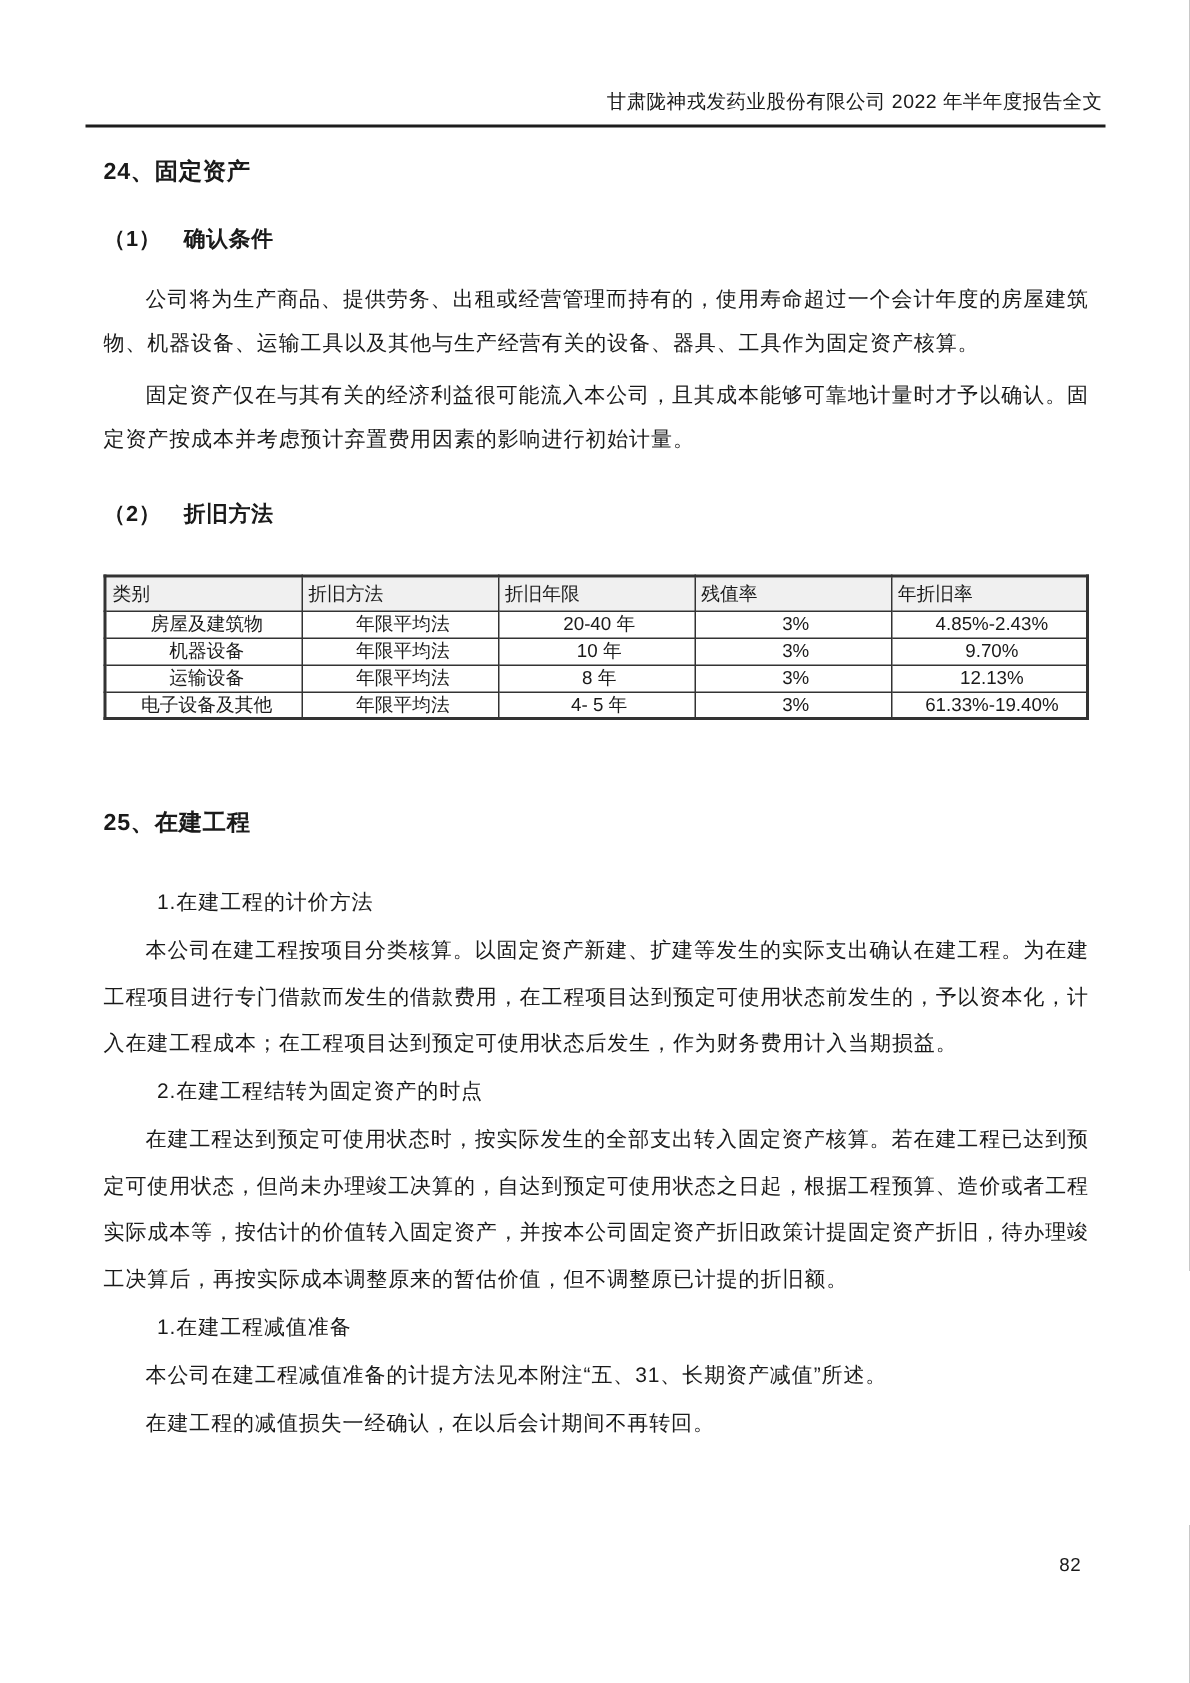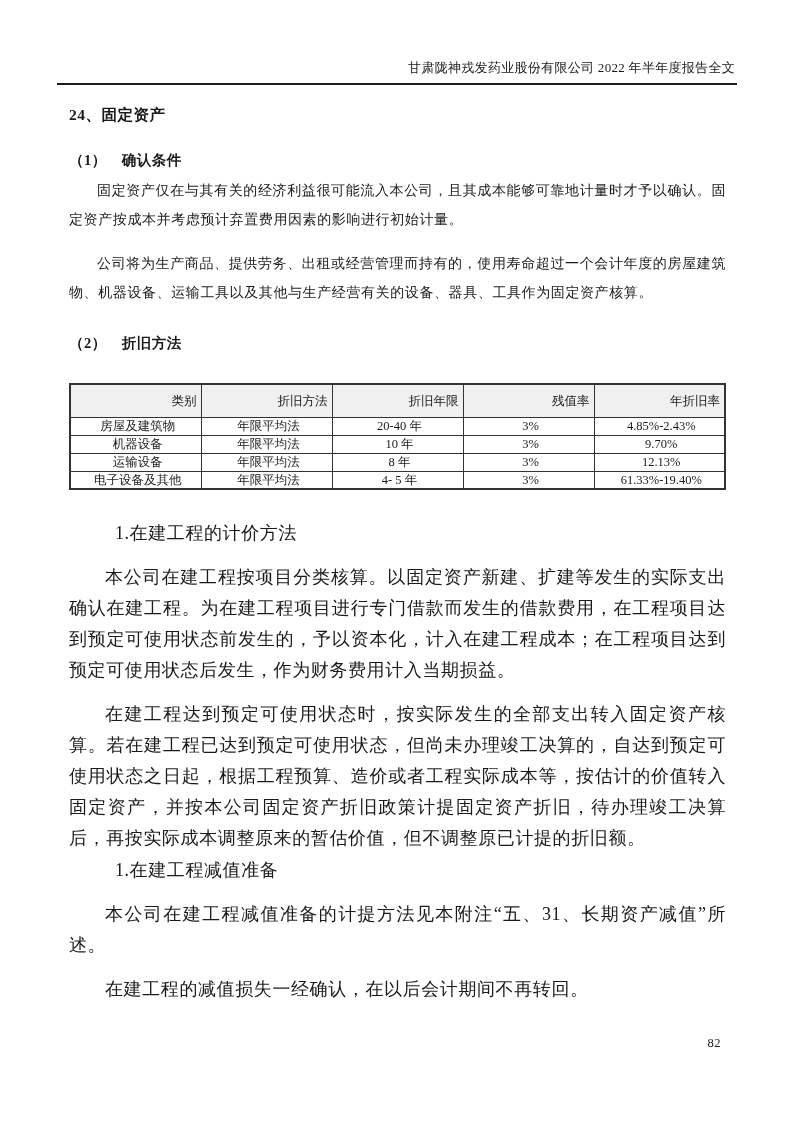--- a/index.html
+++ b/index.html
@@ -3,21 +3,21 @@
 <meta charset="utf-8">
 <style>
   * { margin: 0; padding: 0; box-sizing: border-box; }
   html, body { background: #9e9e9e; }
   .page {
     position: relative;
     width: 793px;
     height: 1122px;
     margin: 0 auto;
     background: #ffffff;
-    font-family: Liberation Serif, serif;
+    font-family: Liberation Sans, sans-serif;
     color: #1a1a1a;
     overflow: hidden;
   }
   .page-inner {
     padding: 57px 56px 0 57px;
   }
   .doc-header {
     text-align: right;
     font-size: 13px;
     letter-spacing: 0.3px;
@@ -61,45 +61,45 @@
   .dep-table th, .dep-table td {
     border: 1px solid #333333;
     line-height: 1;
     overflow: hidden;
     white-space: nowrap;
   }
   .dep-table { border: 2px solid #333333; }
   .dep-table th {
     background: #f0f0f0;
     font-weight: normal;
-    text-align: right;
-    height: 33px;
+    text-align: left;
+    height: 23px;
     padding: 2px 4px;
   }
   .dep-table td {
     height: 18px;
     text-align: center;
     padding: 1px 4px 1px 8px;
   }
   .h-sub3 { margin-top: 41px; }
   .h-num25 { margin-top: 59px; }
   .sec25-line {
-    font-size: 18px;
+    font-size: 14px;
     line-height: 31px;
     letter-spacing: 0.6px;
   }
   .item-title {
     text-indent: 2.55em;
     margin-top: 28px;
   }
   .item-title.follow { margin-top: 1px; }
   .item-para {
     text-align: justify;
     text-indent: 2em;
-    margin-top: 13px;
+    margin-top: 1px;
   }
   .page-number {
     position: absolute;
     top: 1036px;
     right: 72px;
     font-size: 12.5px;
     letter-spacing: 0.5px;
   }
 </style>
 </head>
@@ -109,22 +109,22 @@
   <div class="page-inner">
     <div class="doc-header">
       <span>甘肃陇神戎发药业股份有限公司 2022 年半年度报告全文</span>
     </div>
 
     <div class="content">
 
       <div class="h-num">24、固定资产</div>
 
       <div class="h-sub">（1）　确认条件</div>
+      <p class="body-p">公司将为生产商品、提供劳务、出租或经营管理而持有的，使用寿命超过一个会计年度的房屋建筑物、机器设备、运输工具以及其他与生产经营有关的设备、器具、工具作为固定资产核算。</p>
       <p class="body-p tight">固定资产仅在与其有关的经济利益很可能流入本公司，且其成本能够可靠地计量时才予以确认。固定资产按成本并考虑预计弃置费用因素的影响进行初始计量。</p>
-      <p class="body-p">公司将为生产商品、提供劳务、出租或经营管理而持有的，使用寿命超过一个会计年度的房屋建筑物、机器设备、运输工具以及其他与生产经营有关的设备、器具、工具作为固定资产核算。</p>
 
       <div class="h-sub">（2）　折旧方法</div>
 
       <table class="dep-table">
         <thead>
           <tr>
             <th>类别</th>
             <th>折旧方法</th>
             <th>折旧年限</th>
             <th>残值率</th>
@@ -157,24 +157,26 @@
             <td>电子设备及其他</td>
             <td>年限平均法</td>
             <td>4- 5 年</td>
             <td>3%</td>
             <td>61.33%-19.40%</td>
           </tr>
         </tbody>
       </table>
 
 
+      <div class="h-num h-num25">25、在建工程</div>
 
       <div class="sec25-line item-title">1.在建工程的计价方法</div>
       <p class="sec25-line item-para">本公司在建工程按项目分类核算。以固定资产新建、扩建等发生的实际支出确认在建工程。为在建工程项目进行专门借款而发生的借款费用，在工程项目达到预定可使用状态前发生的，予以资本化，计入在建工程成本；在工程项目达到预定可使用状态后发生，作为财务费用计入当期损益。</p>
 
+      <div class="sec25-line item-title follow">2.在建工程结转为固定资产的时点</div>
       <p class="sec25-line item-para">在建工程达到预定可使用状态时，按实际发生的全部支出转入固定资产核算。若在建工程已达到预定可使用状态，但尚未办理竣工决算的，自达到预定可使用状态之日起，根据工程预算、造价或者工程实际成本等，按估计的价值转入固定资产，并按本公司固定资产折旧政策计提固定资产折旧，待办理竣工决算后，再按实际成本调整原来的暂估价值，但不调整原已计提的折旧额。</p>
 
       <div class="sec25-line item-title follow">1.在建工程减值准备</div>
       <p class="sec25-line item-para">本公司在建工程减值准备的计提方法见本附注“五、31、长期资产减值”所述。</p>
       <p class="sec25-line item-para">在建工程的减值损失一经确认，在以后会计期间不再转回。</p>
 
     </div>
   </div>
 
   <div class="page-number">82</div>

